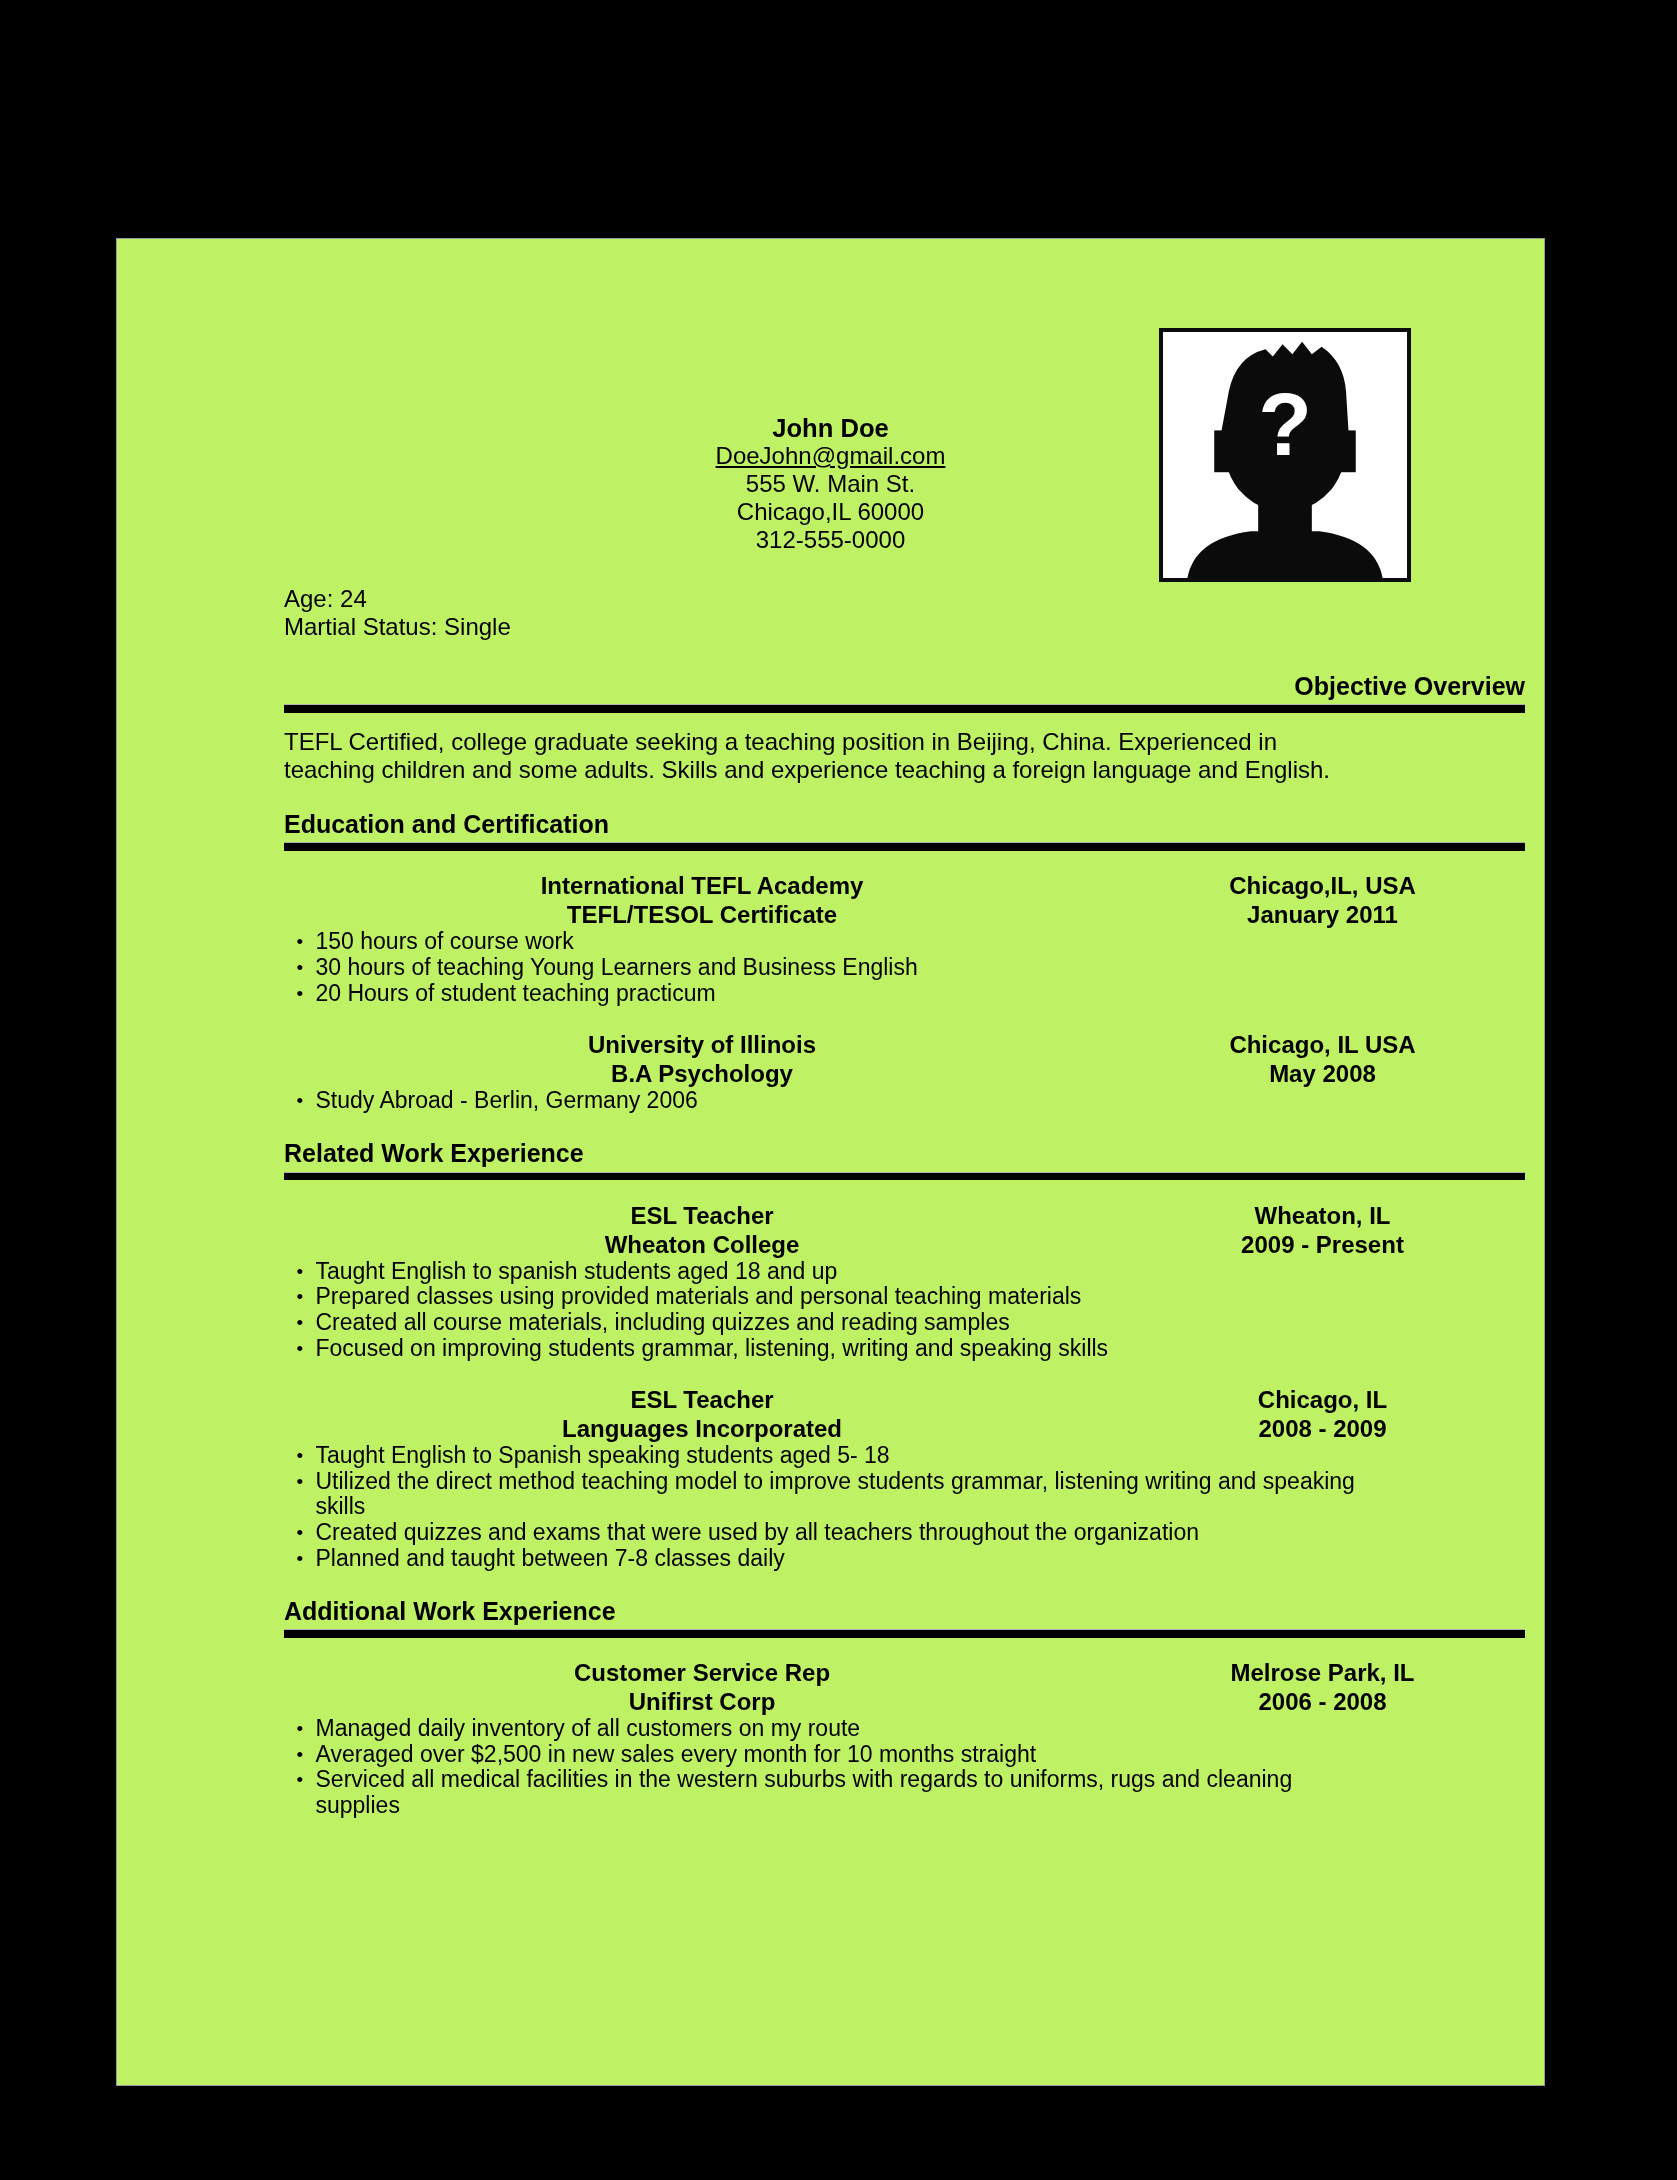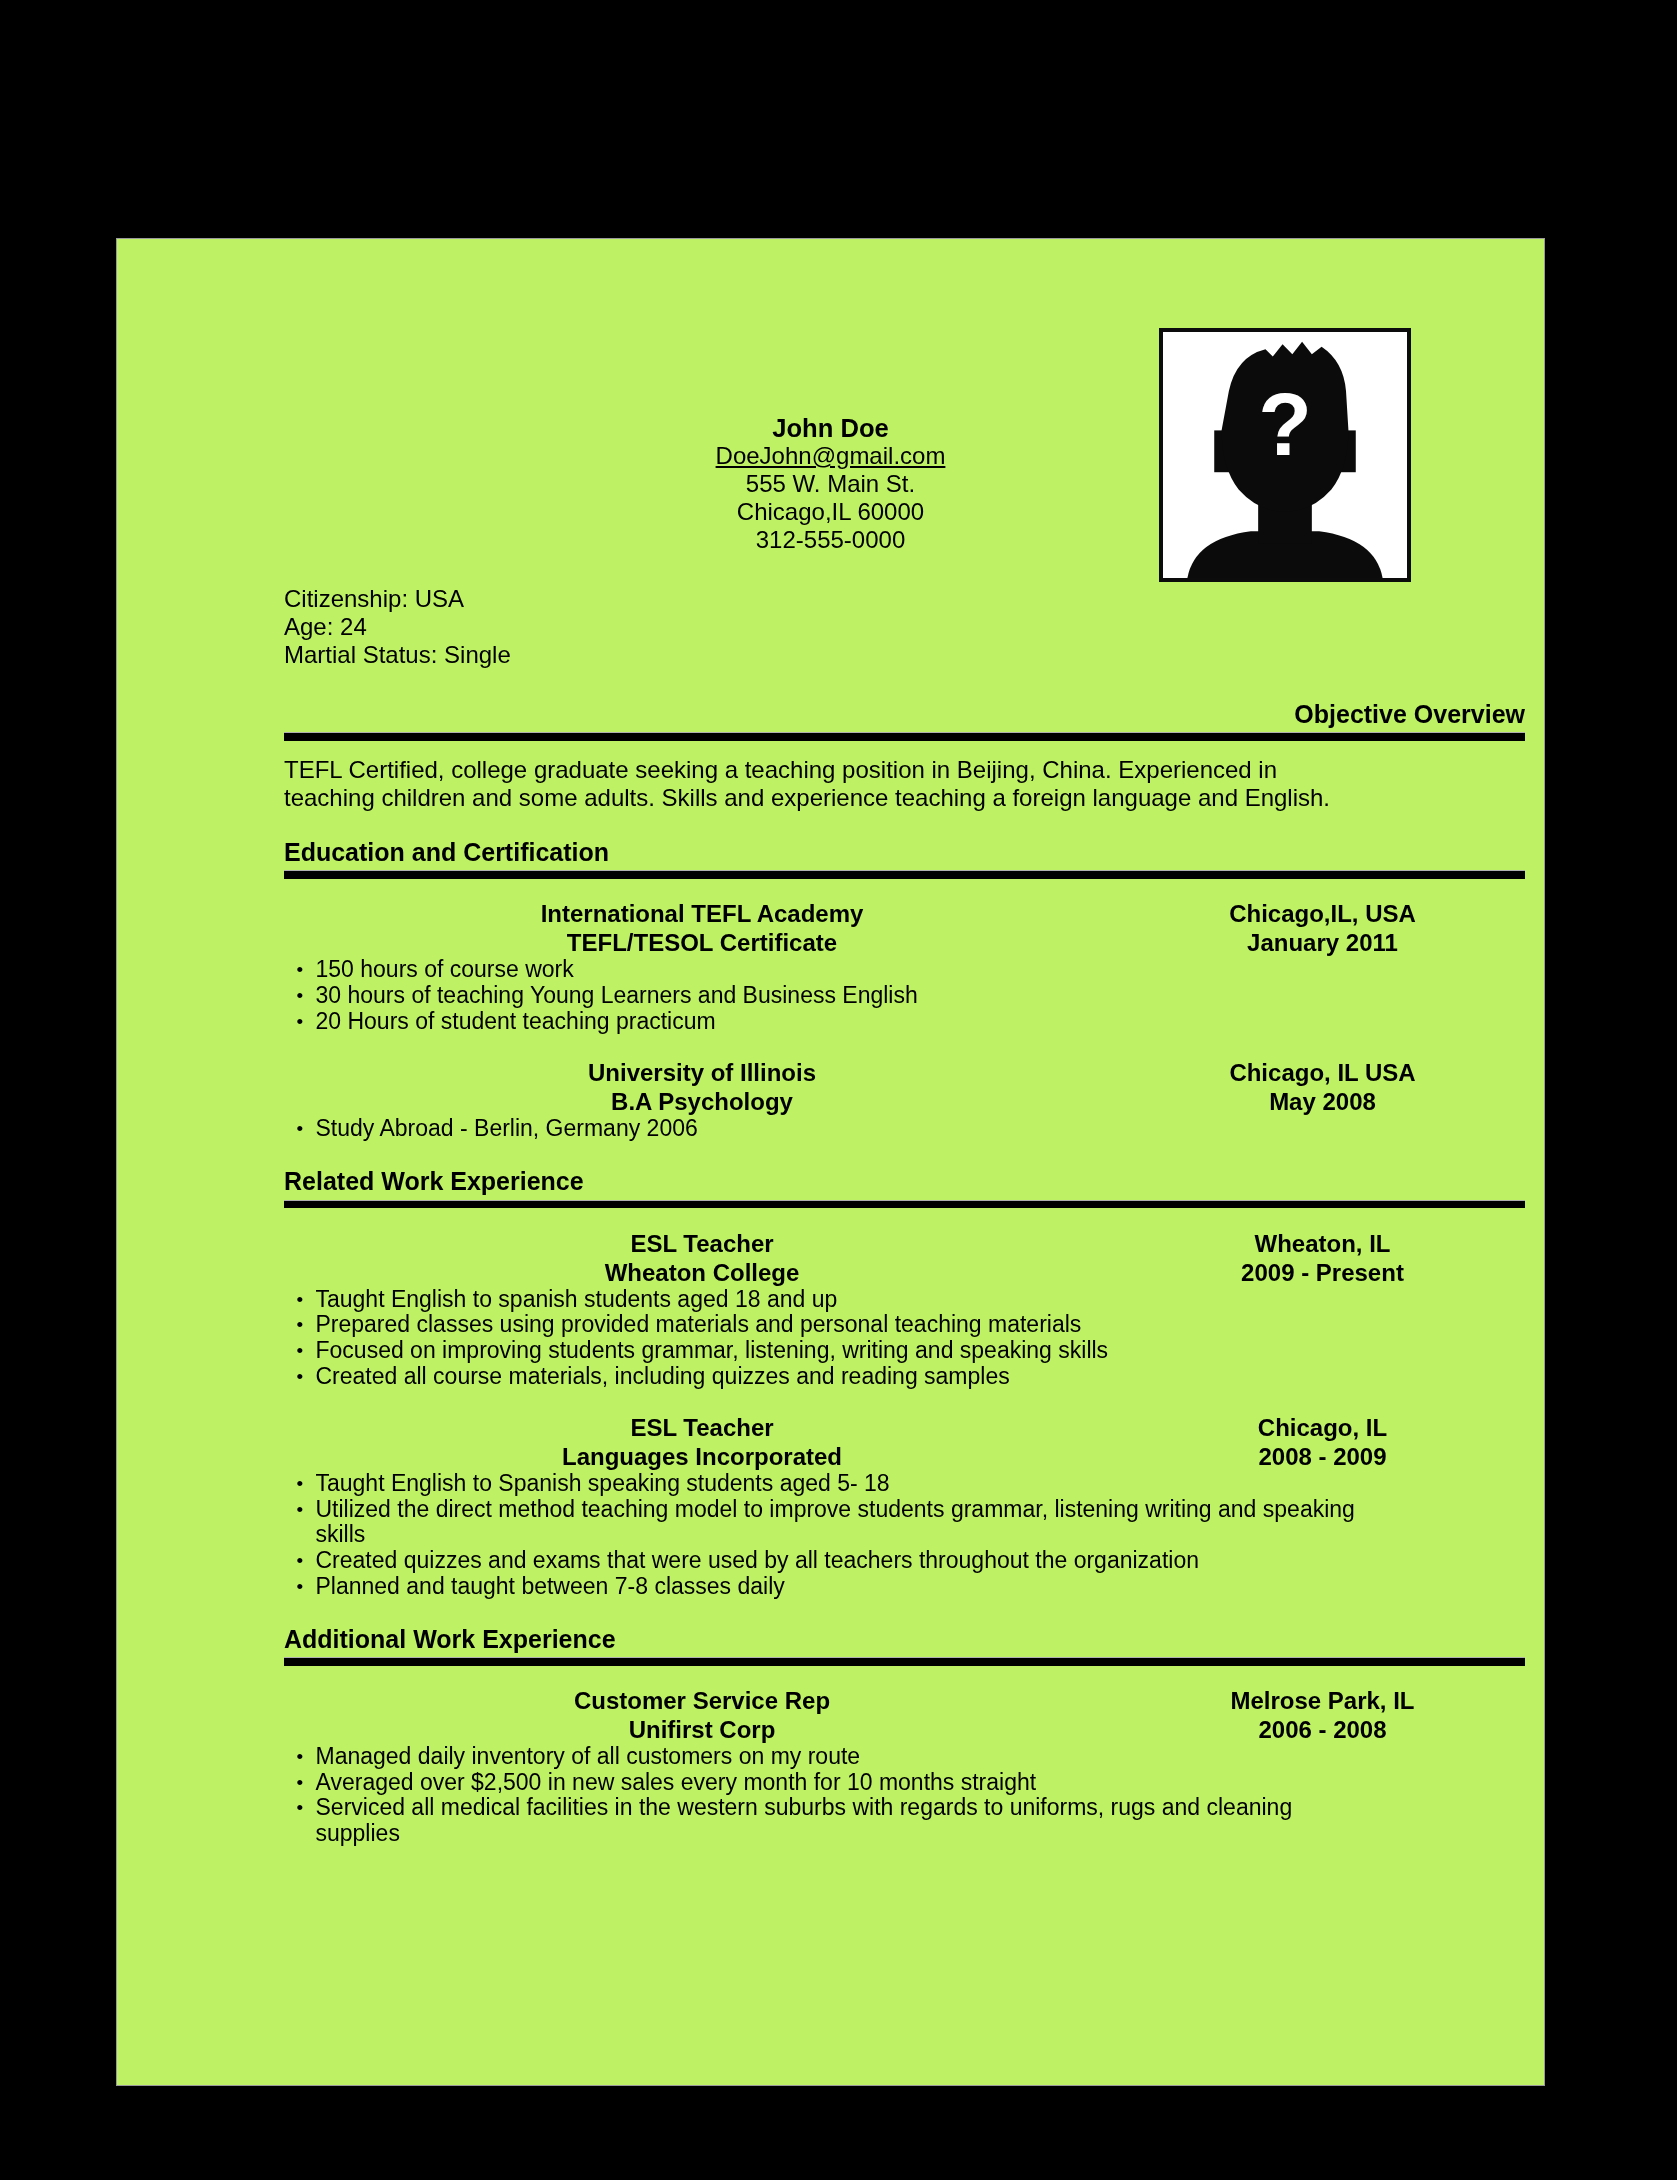--- a/index.html
+++ b/index.html
@@ -148,21 +148,20 @@
       <rect x="71" y="40" width="8" height="17" fill="#0b0b0b"></rect>
 
       <path d="M27,24 Q30,10 42,7 L45,10 L49,5 L53,9 L57,4 L61,9 L65,6 Q74,12 75,24 L76,40 Q76,55 69,64 Q61,73 50,73 Q39,73 31,64 Q24,55 24,40 Z" fill="#0b0b0b"></path>
 
       <text x="50" y="50" text-anchor="middle" font-family="Liberation Sans, sans-serif" font-size="36" font-weight="700" fill="#ffffff">?</text>
     </svg>
   </div>
 
   <div class="content">
     <div class="personal-block">
-      <div>Citizenship: USA</div>
       <div>Age: 24</div>
       <div>Martial Status: Single</div>
     </div>
 
     <div id="sections">
   <section>
     <h2>Objective Overview</h2>
     <div class="rule"></div>
     <div class="section-body" style="margin-top: 0px;">
             <p class="objective">TEFL Certified, college graduate seeking a teaching position in Beijing, China. Experienced in teaching children and some adults. Skills and experience teaching a foreign language and English.</p>
@@ -220,22 +219,22 @@
         <div class="entry-subtitle">Wheaton College</div>
       </div>
       <div class="entry-right">
         <div class="entry-location">Wheaton, IL</div>
         <div class="entry-dates">2009 - Present</div>
       </div>
     </div>
     <ul class="bullets">
                 <li>Taught English to spanish students aged 18 and up</li>
                 <li>Prepared classes using provided materials and personal teaching materials</li>
+                <li>Created all course materials, including quizzes and reading samples</li>
                 <li>Focused on improving students grammar, listening, writing and speaking skills</li>
-                <li>Created all course materials, including quizzes and reading samples</li>
               </ul>
   </div>
 
   <div class="entry">
     <div class="entry-head">
       <div class="entry-left">
         <div class="entry-title">ESL Teacher</div>
         <div class="entry-subtitle">Languages Incorporated</div>
       </div>
       <div class="entry-right">

